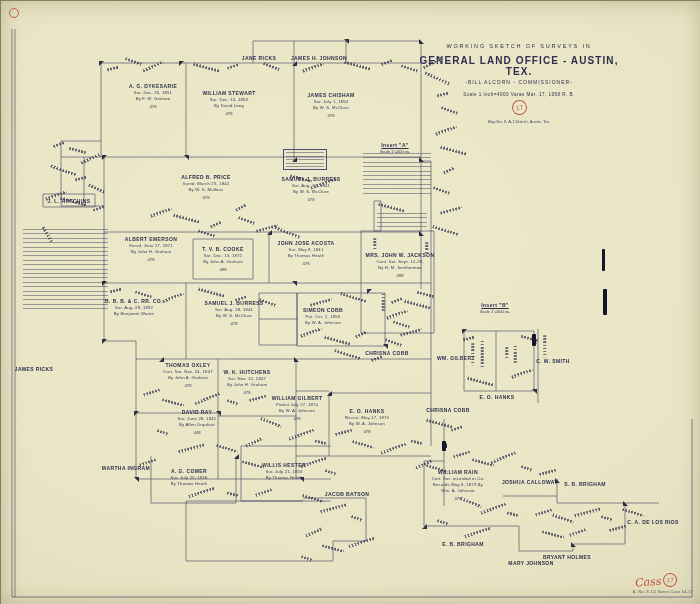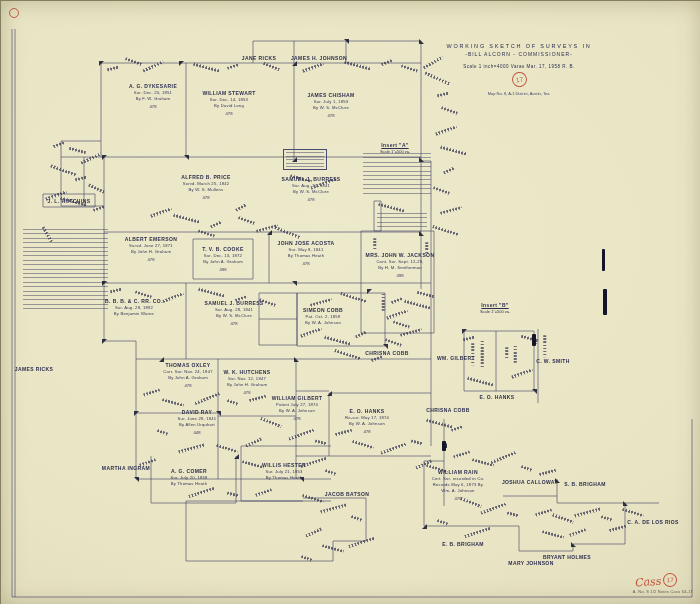--- a/index.html
+++ b/index.html
@@ -68,20 +68,21 @@
       M192,238H252V278H192Z
       M258,292H296V344H258ZM258,318H296
       M296,292H384V345H296Z
       M42,193H94V206H42Z
       M360,230H433V332H360ZM373,200H380V230H373Z
       M463,330H533V390H463ZM495,330V390M537,328V402"></path>
   </svg>
 
   <div class="hdr">
     <div class="kicker">WORKING SKETCH OF SURVEYS IN</div>
+    <div class="office">GENERAL LAND OFFICE - AUSTIN, TEX.</div>
     <div class="comm">-BILL ALCORN - COMMISSIONER-</div>
     <div class="scale">Scale 1 inch=4000 Varas      Mar. 17, 1958  R. B.</div>
     <div class="circ">17</div>
     <div class="credit">Map No. 8, A-1 District, Austin, Tex.</div>
   </div>
 
   <div class="ins" style="left:394px;top:141px">
     <div class="ins-n">Insert "A"</div>
     <div class="ins-s">Scale 1"=500 va.</div>
   </div>

